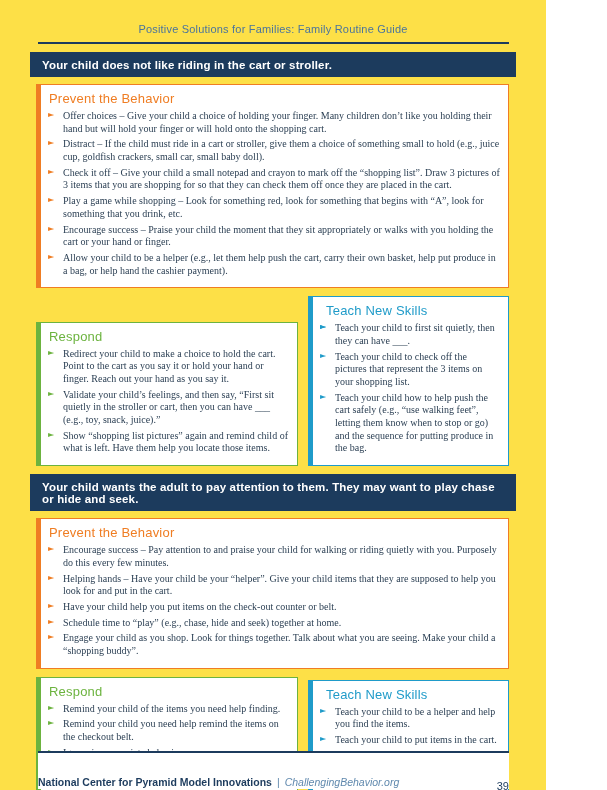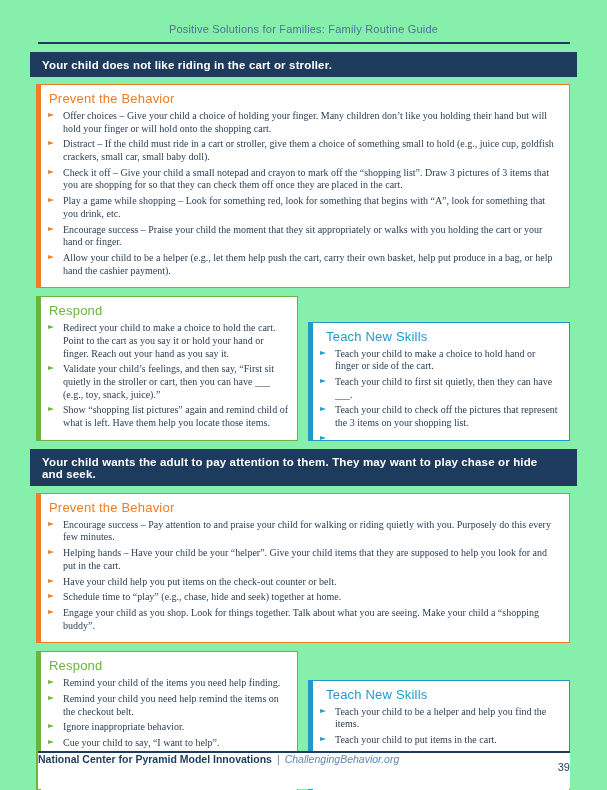--- a/index.html
+++ b/index.html
@@ -1,21 +1,21 @@
 <!DOCTYPE html>
 <html><head>
 <meta charset="utf-8">
 <style>
   html,body{margin:0;padding:0;}
   body{
     width:607px;height:790px;background:#ffffff;
     font-family:"Liberation Sans",sans-serif;
     position:relative;overflow:hidden;
   }
-  .page{position:relative;width:607px;height:790px;background:#86efac;}
+  .page{position:relative;width:546px;height:790px;background:#fde047;}
 
   
   .header-title{
     padding-top:23px;text-align:center;
     color:#4a749d;font-size:11px;letter-spacing:.2px;
   }
   .header-rule{
     border:none;border-top:2px solid #1c3b5d;
     margin:7px 37px 0 38px;height:0;
   }
@@ -58,22 +58,22 @@
   
   .row{display:flex;gap:10px;margin:8px 37px 0 36px;align-items:flex-end;}
   .row .box{margin:0;}
   .row .box.respond{width:241px;flex:none;}
   .row .box.teach{flex:1;}
 
   
   .footer{
     position:absolute;left:38px;right:37px;top:751px;height:38px;
     background:#fff;border-top:2.5px solid #1c3b5d;
-    padding-top:0;box-sizing:border-box;
-    display:flex;align-items:flex-start;font-size:10.5px;
+    padding-top:21px;box-sizing:border-box;
+    display:flex;align-items:center;font-size:10.5px;
   }
   .footer-brand{color:#1c3b5d;font-weight:700;}
   .footer-sep{color:#5f88ad;margin:0 5px;font-weight:400;}
   .footer-link{color:#5f88ad;text-decoration:none;cursor:pointer;font-style:italic;}
   .page-number{margin-left:auto;color:#1c3b5d;font-size:11px;margin-top:8px;}
 </style>
 </head>
 <body>
 
 <div class="page">
@@ -101,24 +101,24 @@
         <div class="box-title">Respond</div>
         <ul>
             <li><span class="arrow">►</span><span>Redirect your child to make a choice to hold the cart. Point to the cart as you say it or hold your hand or finger. Reach out your hand as you say it.</span></li>
             <li><span class="arrow">►</span><span>Validate your child’s feelings, and then say, “First sit quietly in the stroller or cart, then you can have ___ (e.g., toy, snack, juice).”</span></li>
             <li><span class="arrow">►</span><span>Show “shopping list pictures” again and remind child of what is left. Have them help you locate those items.</span></li>
           </ul>
       </div>
       <div class="box teach">
         <div class="box-title">Teach New Skills</div>
         <ul>
-            <li><span class="arrow">►</span><span>Teach your child to make a choice to hold hand or finger or side of the cart.</span></li>
+            <li><span class="arrow">►</span></li>
             <li><span class="arrow">►</span><span>Teach your child to first sit quietly, then they can have ___.</span></li>
             <li><span class="arrow">►</span><span>Teach your child to check off the pictures that represent the 3 items on your shopping list.</span></li>
-            <li><span class="arrow">►</span></li>
+            <li><span class="arrow">►</span><span>Teach your child how to help push the cart safely (e.g., “use walking feet”, letting them know when to stop or go) and the sequence for putting produce in the bag.</span></li>
           </ul>
       </div>
     </div>
   </section>
 
   <section>
     <div class="banner">Your child wants the adult to pay attention to them. They may want to play chase or hide and seek.</div>
 
     <div class="box prevent">
       <div class="box-title">Prevent the Behavior</div>

